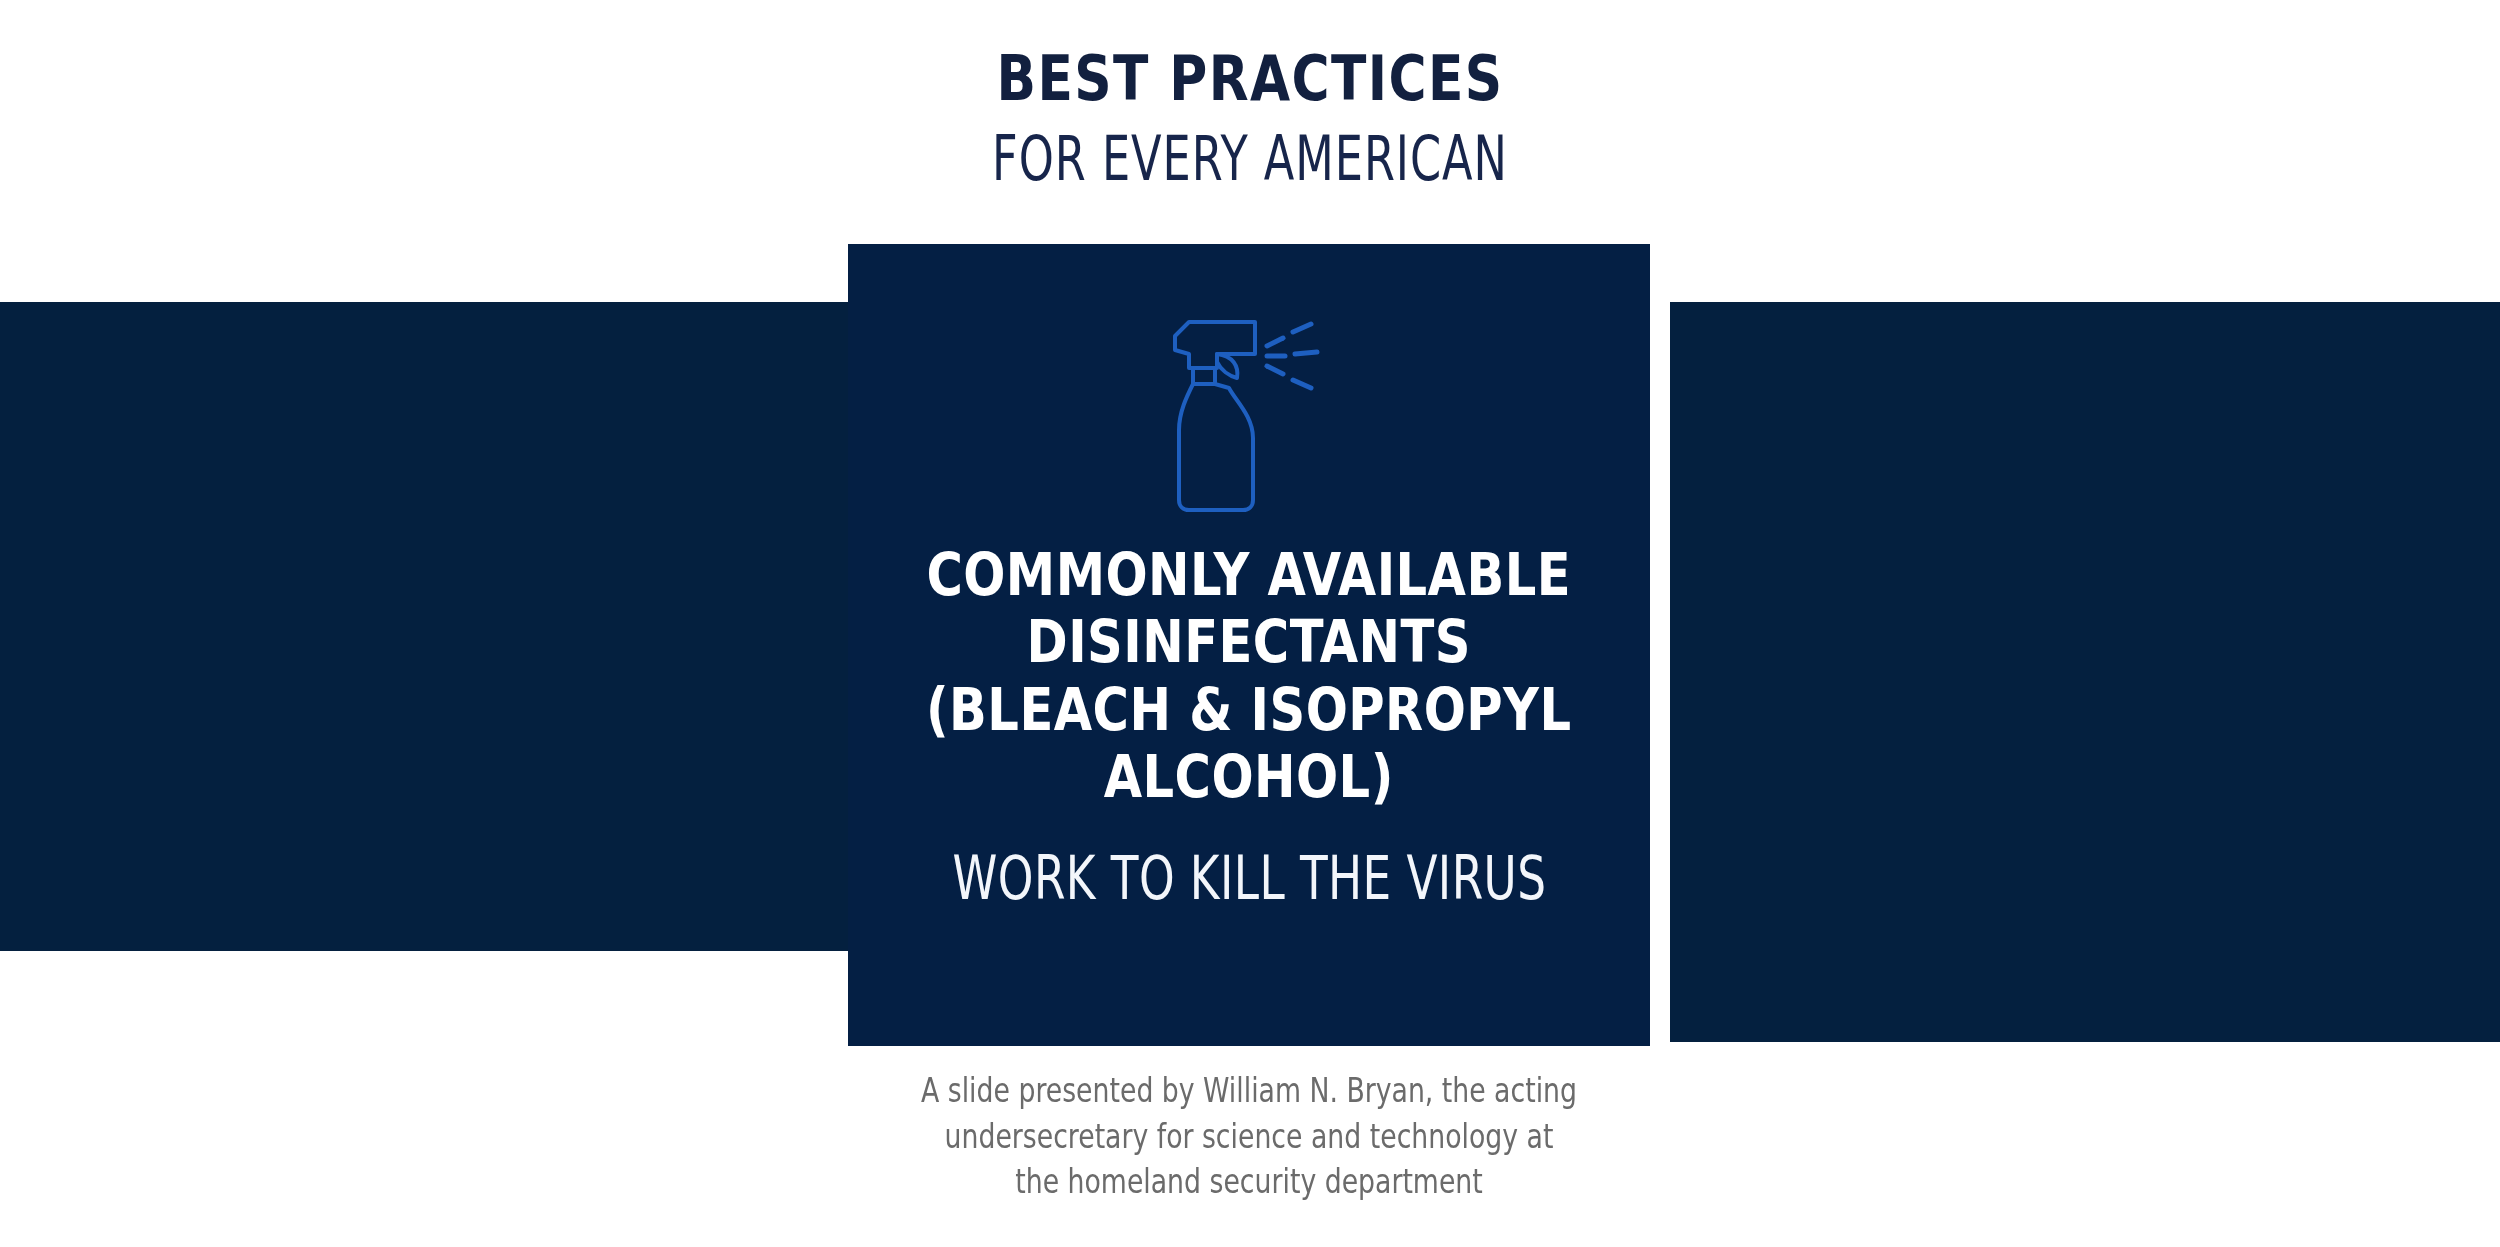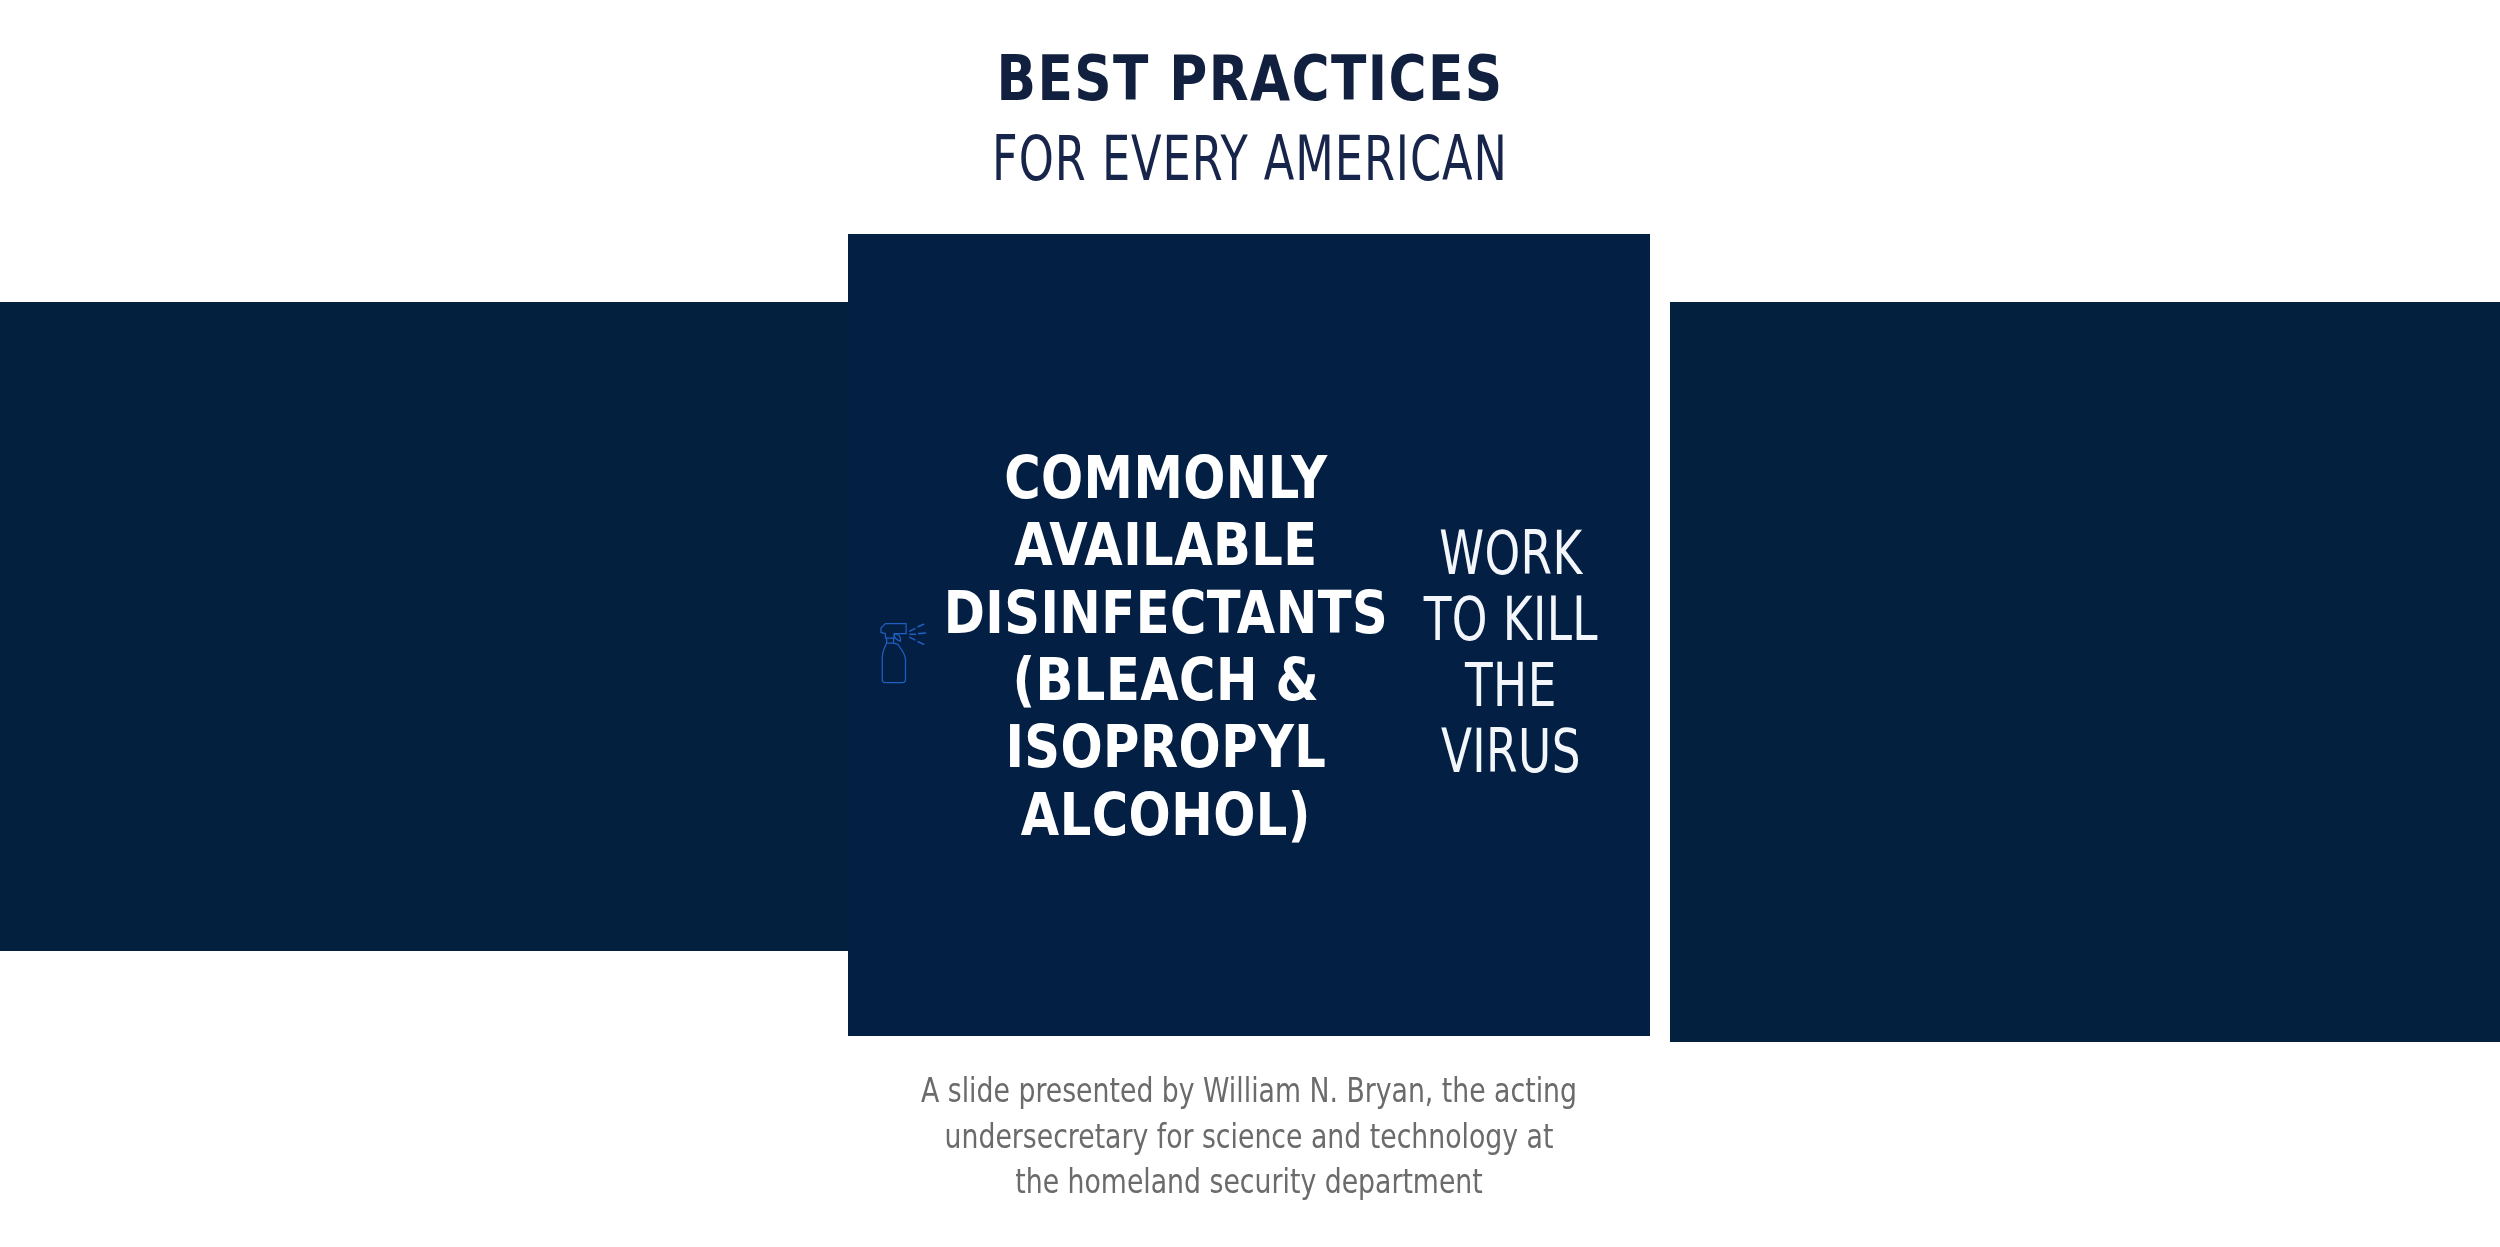--- a/index.html
+++ b/index.html
@@ -71,28 +71,28 @@
     left: 1670px;
     top: 302px;
     width: 830px;
     height: 740px;
   }
 
   
   .card {
     position: absolute;
     left: 848px;
-    top: 234px;
+    top: 244px;
     width: 802px;
     height: 802px;
     background: #041f44;
     box-sizing: border-box;
-    padding: 8px 28px;
+    padding: 16px 28px;
     display: flex;
-    flex-direction: row;
+    flex-direction: column;
     align-items: center;
   }
 
   .card-icon {
     margin-top: 28px;
     width: 180px;
     height: 230px;
     display: block;
   }
 

